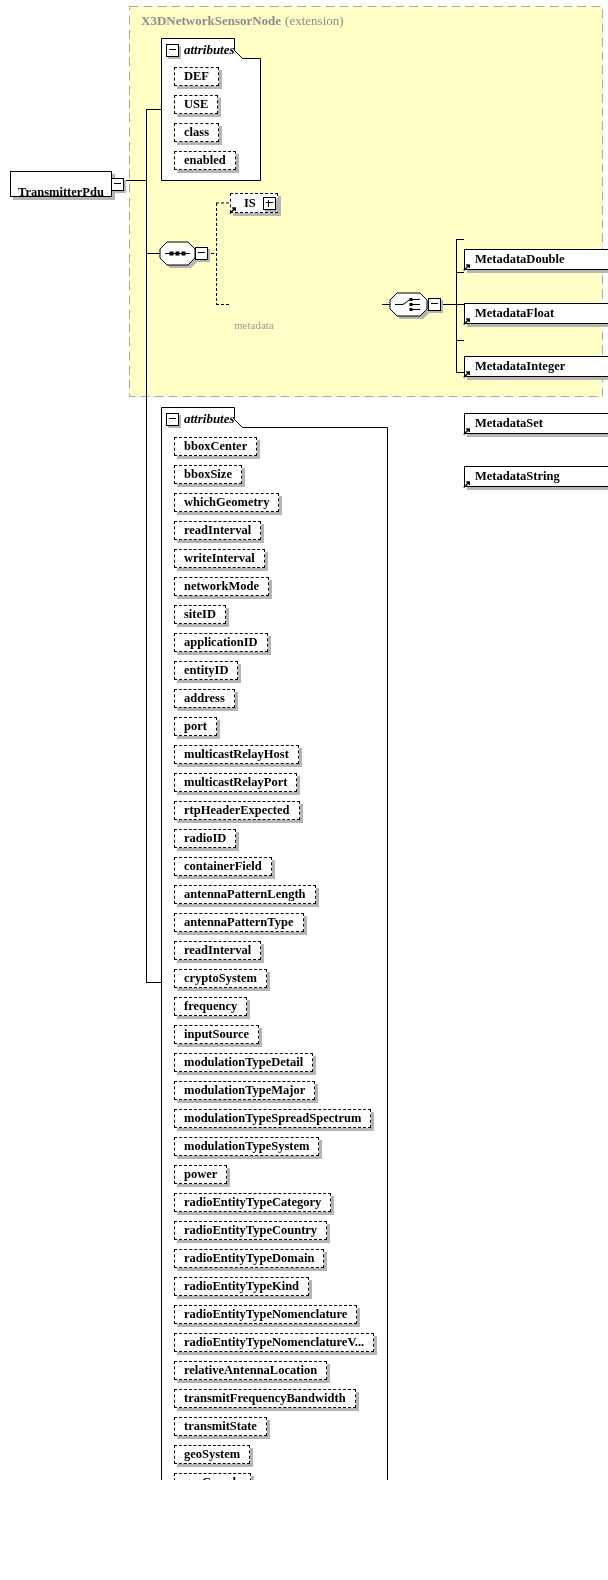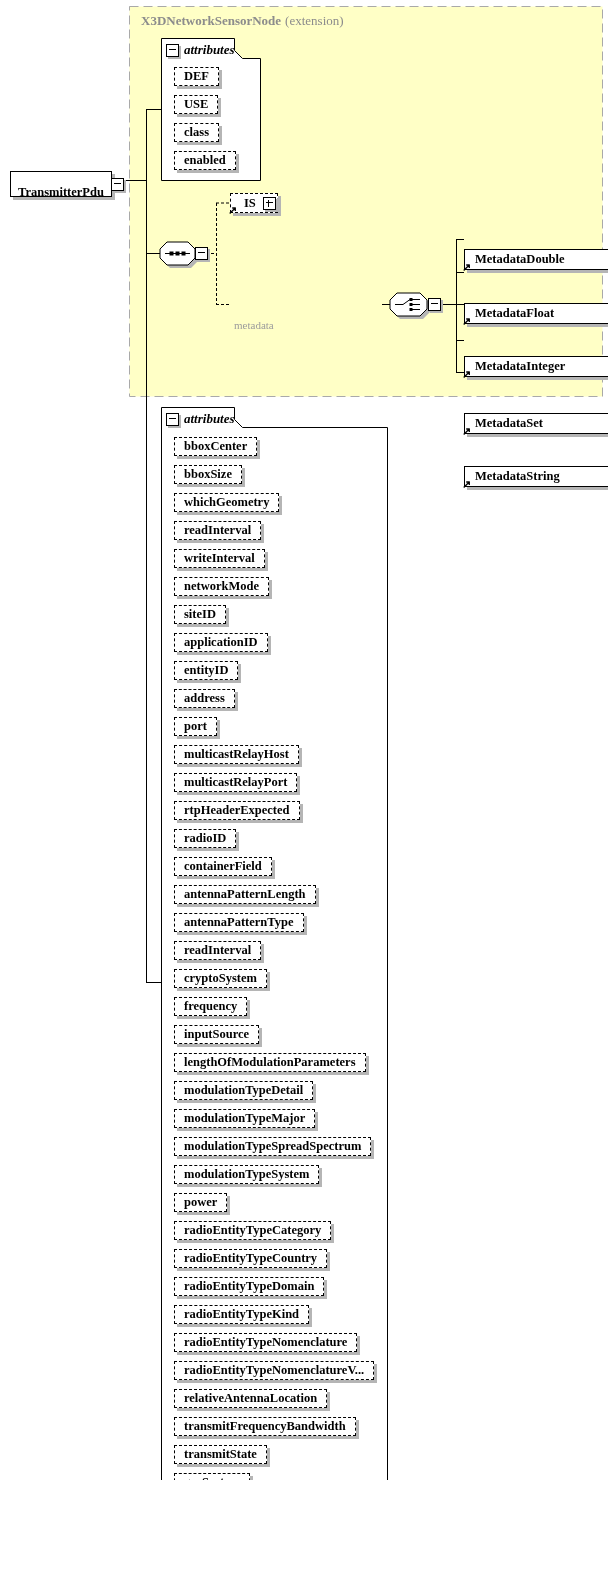--- a/index.html
+++ b/index.html
@@ -188,21 +188,20 @@
       <div class="attr-item">multicastRelayPort</div>
       <div class="attr-item">rtpHeaderExpected</div>
       <div class="attr-item">radioID</div>
       <div class="attr-item">containerField</div>
       <div class="attr-item">antennaPatternLength</div>
       <div class="attr-item">antennaPatternType</div>
       <div class="attr-item">readInterval</div>
       <div class="attr-item">cryptoSystem</div>
       <div class="attr-item">frequency</div>
       <div class="attr-item">inputSource</div>
-      <div class="attr-item">lengthOfModulationParameters</div>
       <div class="attr-item">modulationTypeDetail</div>
       <div class="attr-item">modulationTypeMajor</div>
       <div class="attr-item">modulationTypeSpreadSpectrum</div>
       <div class="attr-item">modulationTypeSystem</div>
       <div class="attr-item">power</div>
       <div class="attr-item">radioEntityTypeCategory</div>
       <div class="attr-item">radioEntityTypeCountry</div>
       <div class="attr-item">radioEntityTypeDomain</div>
       <div class="attr-item">radioEntityTypeKind</div>
       <div class="attr-item">radioEntityTypeNomenclature</div>

